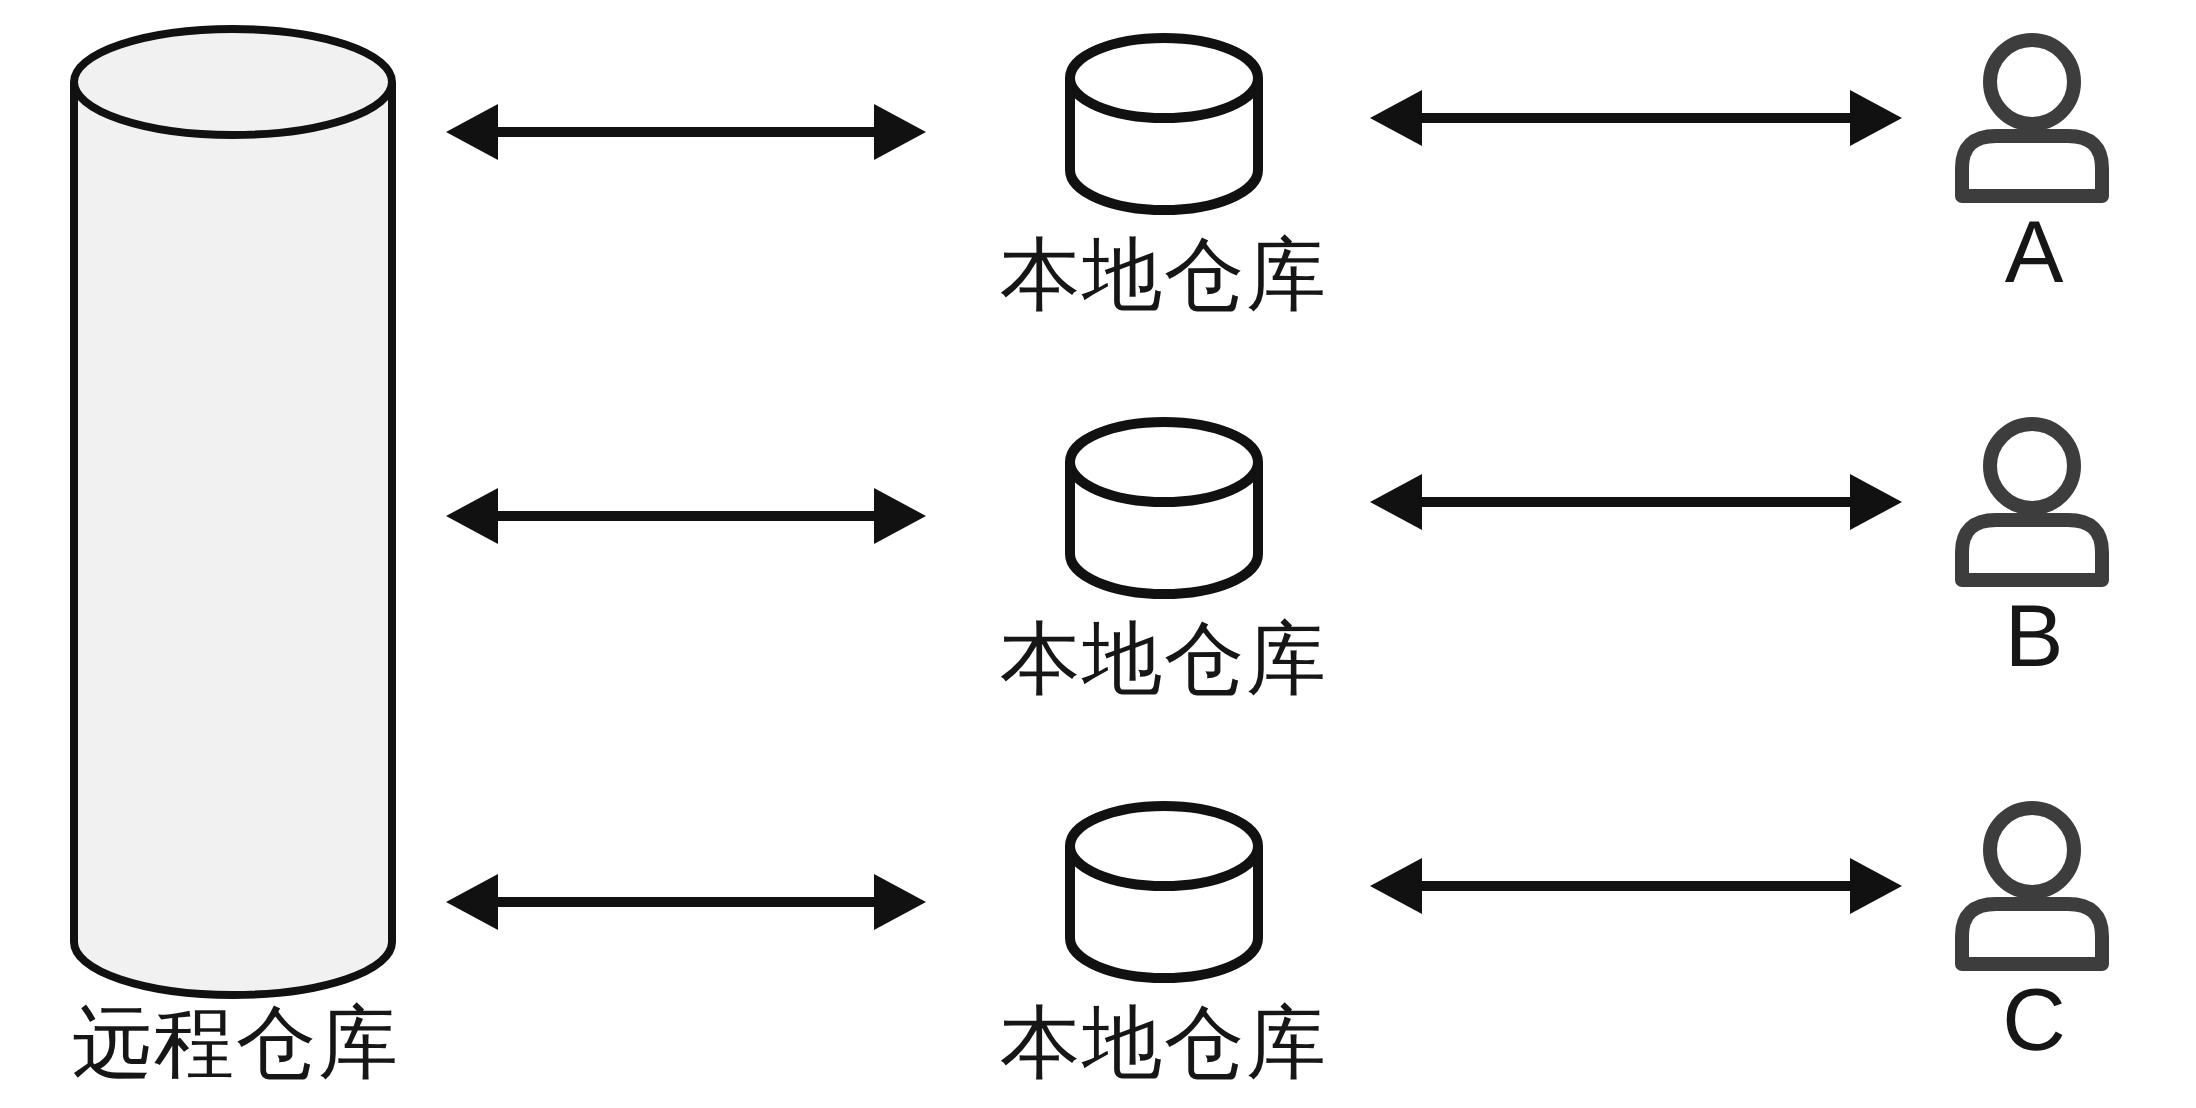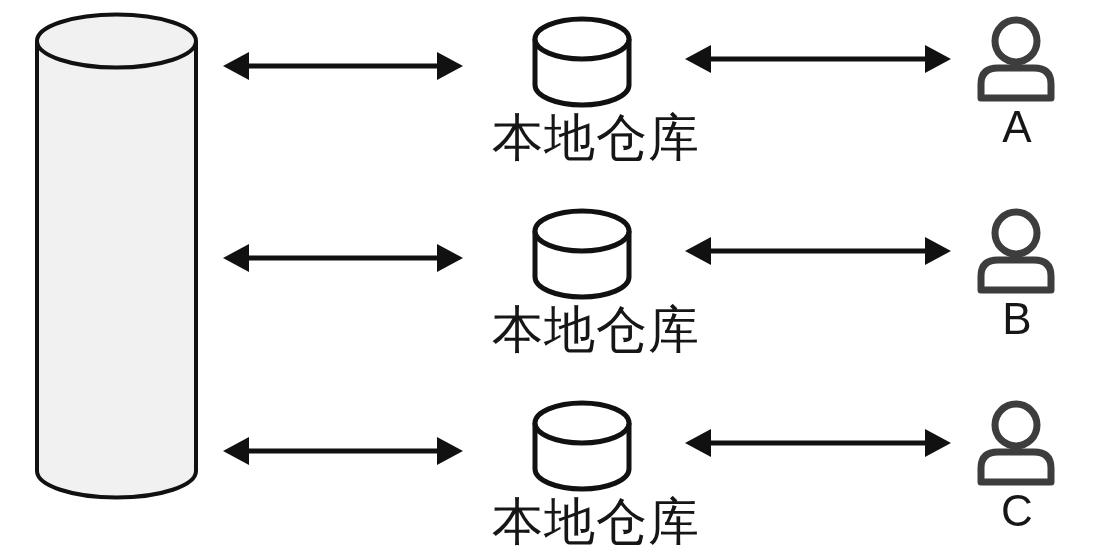--- a/index.html
+++ b/index.html
@@ -17,40 +17,41 @@
   }
   .abs { position: absolute; }
   .label {
     position: absolute;
     color: #161616;
     text-align: center;
     white-space: nowrap;
     user-select: none;
   }
   .repo-label {
-    font-size: 51px;
+    font-size: 40px;
     line-height: 44px;
     letter-spacing: 1px;
   }
   .user-label {
     font-size: 44px;
     line-height: 48px;
     font-weight: 400;
   }
   svg { display: block; }
 </style>
 </head>
 <body>
 
 <div class="canvas">
 
   <svg class="abs" style="left:30px; top:12px;" width="172" height="490" viewBox="0 0 172 490">
     <path d="M7,29 V459 a79.5,26.5 0 0 0 159,0 V29" fill="#f1f1f2" stroke="#111111" stroke-width="4"></path>
     <ellipse cx="86.5" cy="29" rx="79.5" ry="26.5" fill="#f1f1f2" stroke="#111111" stroke-width="4"></ellipse>
   </svg>
+  <div class="label repo-label" style="left:18px; top:500px; width:200px;">远程仓库</div>
 
   <svg class="abs" style="left:222px; top:49px;" width="242" height="34" viewBox="0 0 242 34">
     <line x1="22" y1="17" x2="220" y2="17" stroke="#111111" stroke-width="5"></line>
     <polygon points="1,17 27,3 27,31" fill="#111111"></polygon>
     <polygon points="241,17 215,3 215,31" fill="#111111"></polygon>
   </svg>
 
   <svg class="abs" style="left:530px; top:14px;" width="104" height="102" viewBox="0 0 104 102">
     <path d="M5,25 V71 a47,20 0 0 0 94,0 V25" fill="#ffffff" stroke="#111111" stroke-width="5"></path>
     <ellipse cx="52" cy="25" rx="47" ry="20" fill="#ffffff" stroke="#111111" stroke-width="5"></ellipse>

